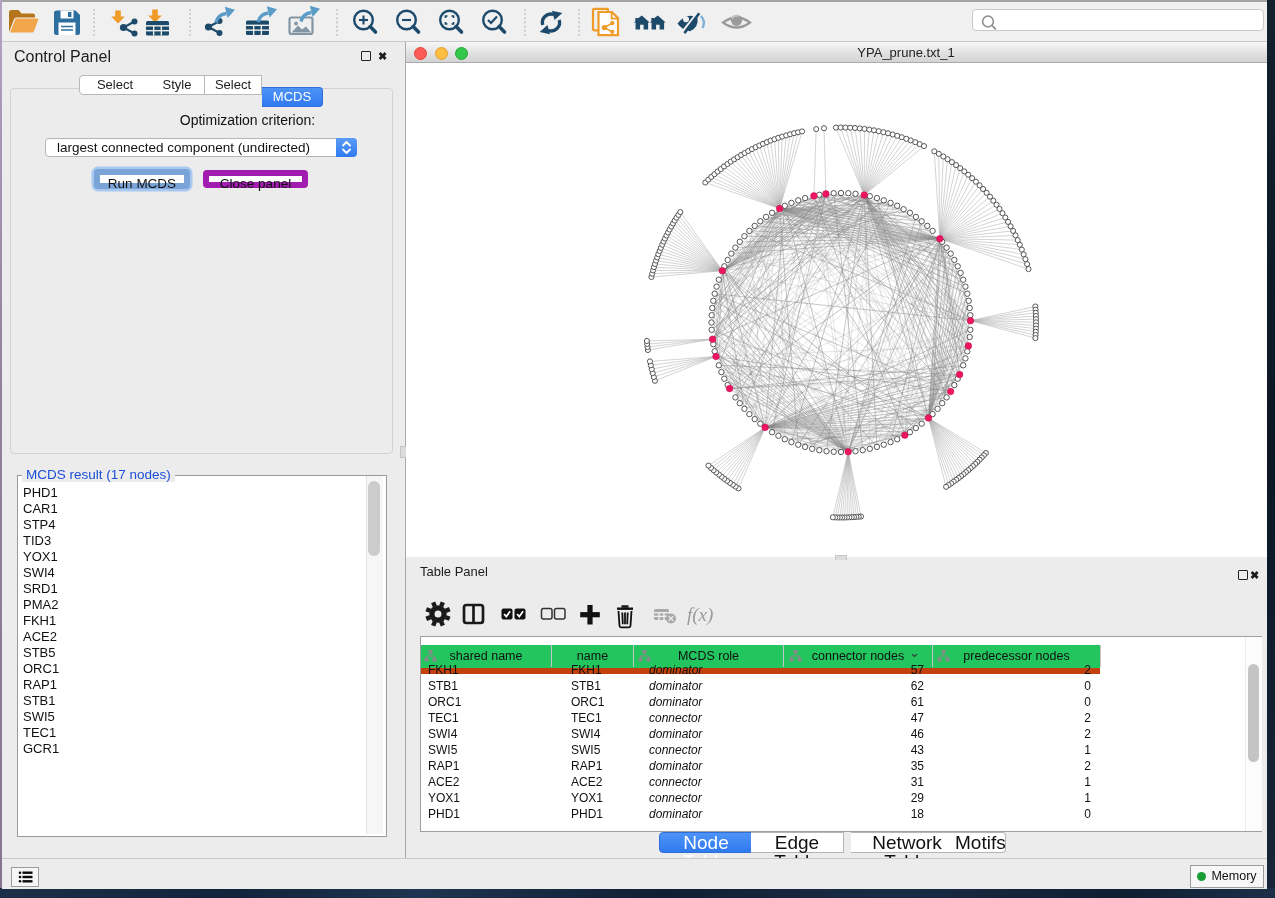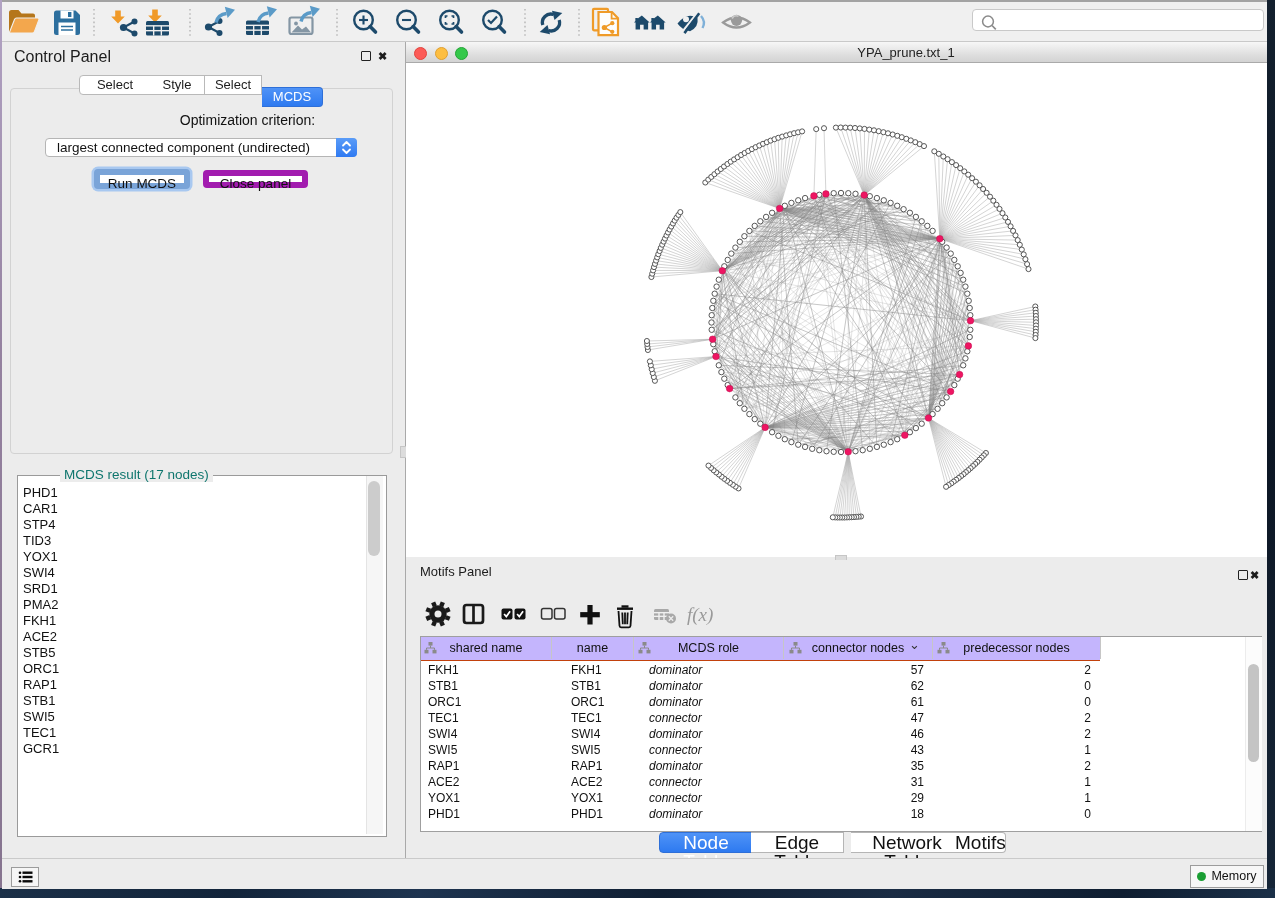--- a/index.html
+++ b/index.html
@@ -32,41 +32,41 @@
   #combo-text{left:57px;top:140px;font-size:13.5px;color:#111;}
   #combo-btn{left:336px;top:138px;width:21px;height:19px;border-radius:0 4px 4px 0;
     background:linear-gradient(180deg,#5a9cf8,#2f7af2);}
   .btn{position:absolute;background:#fff;border:6px solid #a21caf;border-radius:4px;
        font-size:13.5px;color:#111;text-align:center;box-sizing:border-box;}
   #runbtn{left:94px;top:169px;width:96px;height:20px;line-height:18px;
     box-shadow:0 0 0 2.5px #a8c8f0;border-color:#7aa4d8;}
   #closebtn{left:203px;top:170px;width:105px;height:18px;line-height:16px;}
   #mcdsbox{left:17px;top:475px;width:368px;height:360px;border:1px solid #9a9a9a;
     background:#fff;}
-  #mcdslabel{left:22px;top:467px;font-size:13.5px;color:#0f766e;background:#ececec;padding:0 4px;margin-left:38px;}
+  #mcdslabel{left:22px;top:467px;font-size:13.5px;color:#1d4ed8;background:#ececec;padding:0 4px;}
   #mcdslist{left:23px;top:485px;font-size:13px;color:#111;line-height:16px;}
   #mcdstrack{left:366px;top:476px;width:16px;height:358px;background:#f6f6f6;border-left:1px solid #e4e4e4;}
   #mcdsthumb{left:368px;top:481px;width:12px;height:75px;background:#cccccc;border-radius:6px;}
   #vdivider{left:405px;top:42px;width:1px;height:816px;background:#a9a9a9;}
   #vgrip{left:400px;top:446px;width:5px;height:10px;background:#dcdcdc;border:1px solid #c6c6c6;}
   
   #nv-title{left:406px;top:42px;width:861px;height:20px;
     background:linear-gradient(180deg,#f7f7f7,#dcdcdc 70%,#d3d3d3);
     border-bottom:1px solid #aaa;}
   .light{position:absolute;top:47px;width:11px;height:11px;border-radius:50%;}
   #nv-name{left:406px;top:45px;width:1000px;text-align:center;font-size:13px;color:#222;}
   #nv-canvas{left:406px;top:63px;width:861px;height:494px;background:#fff;}
   #hgrip{left:835px;top:555px;width:10px;height:5px;background:#dcdcdc;border:1px solid #c6c6c6;}
   
   #tp{left:406px;top:560px;width:861px;height:298px;background:#ececec;}
   #tp-title{left:420px;top:564px;font-size:13px;color:#1c1c1c;}
   #tbl{left:420px;top:636px;width:842px;height:196px;background:#fff;
     border:1px solid #9f9f9f;box-sizing:border-box;}
-  #thead{left:0;top:0;width:679px;height:23px;background:#c4b5fd;
-    border-bottom:1px solid #c2410c;}
+  #thead{left:0;top:8px;width:679px;height:23px;background:#22c55e;
+    border-bottom:6px solid #c2410c;}
   .hcell{position:absolute;top:0;height:22px;border-right:1px solid #c6c6c6;
     font-size:12.5px;color:#111;text-align:center;line-height:22px;}
   .hicon{position:absolute;top:5px;width:13px;height:12px;}
   .trow{position:absolute;font-size:12px;color:#111;height:16px;line-height:16px;width:842px;}
   .c1{position:absolute;left:7px;} .c2{position:absolute;left:150px;}
   .c3{position:absolute;left:228px;font-style:italic;} .c4{position:absolute;left:431px;width:72px;text-align:right;}
   .c5{position:absolute;left:600px;width:70px;text-align:right;}
   #tscrolltrack{left:1245px;top:637px;width:16px;height:194px;background:#fcfcfc;border-left:1px solid #ececec;}
   #tscrollthumb{left:1248px;top:664px;width:11px;height:98px;background:#c4c4c4;border-radius:6px;}
   #tp-tabs{left:659px;top:832px;height:21px;}
@@ -1084,21 +1084,21 @@
 <circle cx="765.1" cy="427.4" r="3.3"></circle>
 <circle cx="729.6" cy="388.6" r="3.3"></circle>
 <circle cx="716.0" cy="356.5" r="3.3"></circle>
 <circle cx="712.6" cy="339.2" r="3.3"></circle>
 <circle cx="722.3" cy="270.7" r="3.3"></circle>
 </g>
   </svg>
 <div id="hgrip" class="abs"></div>
 
 <div id="tp" class="abs"></div>
-<div id="tp-title" class="abs">Motifs Panel</div>
+<div id="tp-title" class="abs">Table Panel</div>
 <div class="abs" style="left:1238px;top:570px;width:8px;height:8px;border:1.3px solid #222;border-radius:1px;"></div>
 <div class="abs winbtn" style="left:1250px;top:569px;font-weight:bold;">✖</div>
 <svg class="abs" style="left:406px;top:598px;" width="330" height="34" viewBox="0 0 330 34">
 <circle cx="32" cy="16" r="8.7" fill="#1a1a1a"></circle>
     <rect x="-2.2" y="-2.2" width="4.4" height="4.4" transform="translate(41.7,20.0) rotate(22)" fill="#1a1a1a"></rect>
     <rect x="-2.2" y="-2.2" width="4.4" height="4.4" transform="translate(36.0,25.7) rotate(67)" fill="#1a1a1a"></rect>
     <rect x="-2.2" y="-2.2" width="4.4" height="4.4" transform="translate(28.0,25.7) rotate(112)" fill="#1a1a1a"></rect>
     <rect x="-2.2" y="-2.2" width="4.4" height="4.4" transform="translate(22.3,20.0) rotate(157)" fill="#1a1a1a"></rect>
     <rect x="-2.2" y="-2.2" width="4.4" height="4.4" transform="translate(22.3,12.0) rotate(202)" fill="#1a1a1a"></rect>
     <rect x="-2.2" y="-2.2" width="4.4" height="4.4" transform="translate(28.0,6.3) rotate(247)" fill="#1a1a1a"></rect>

